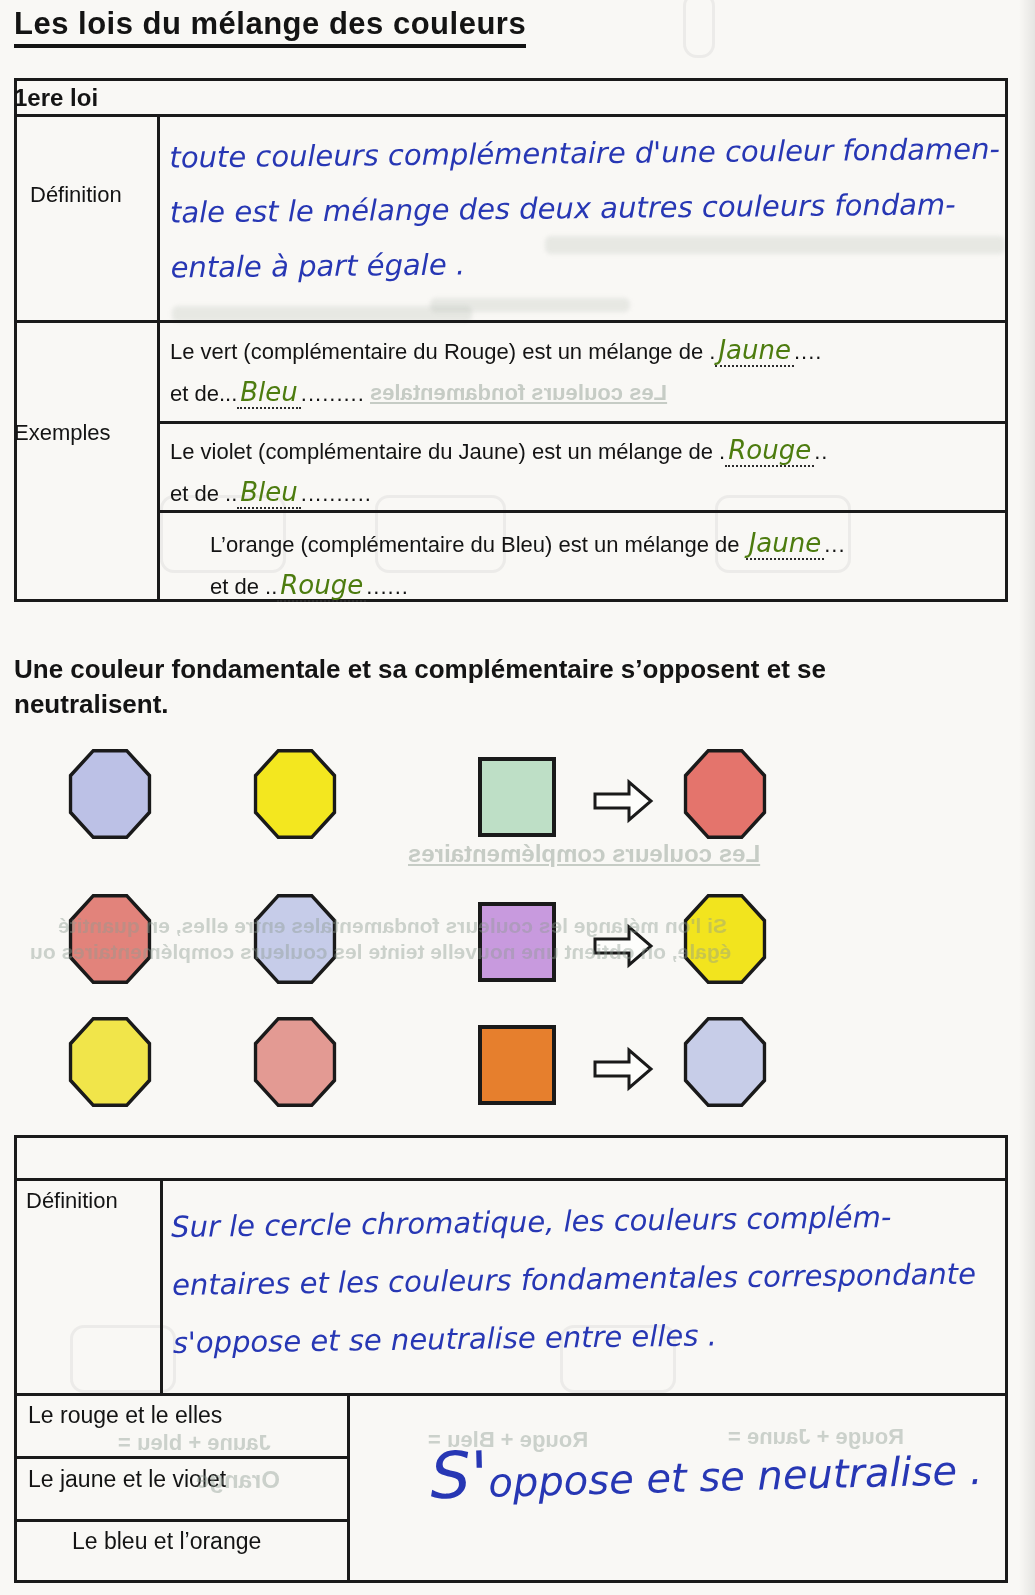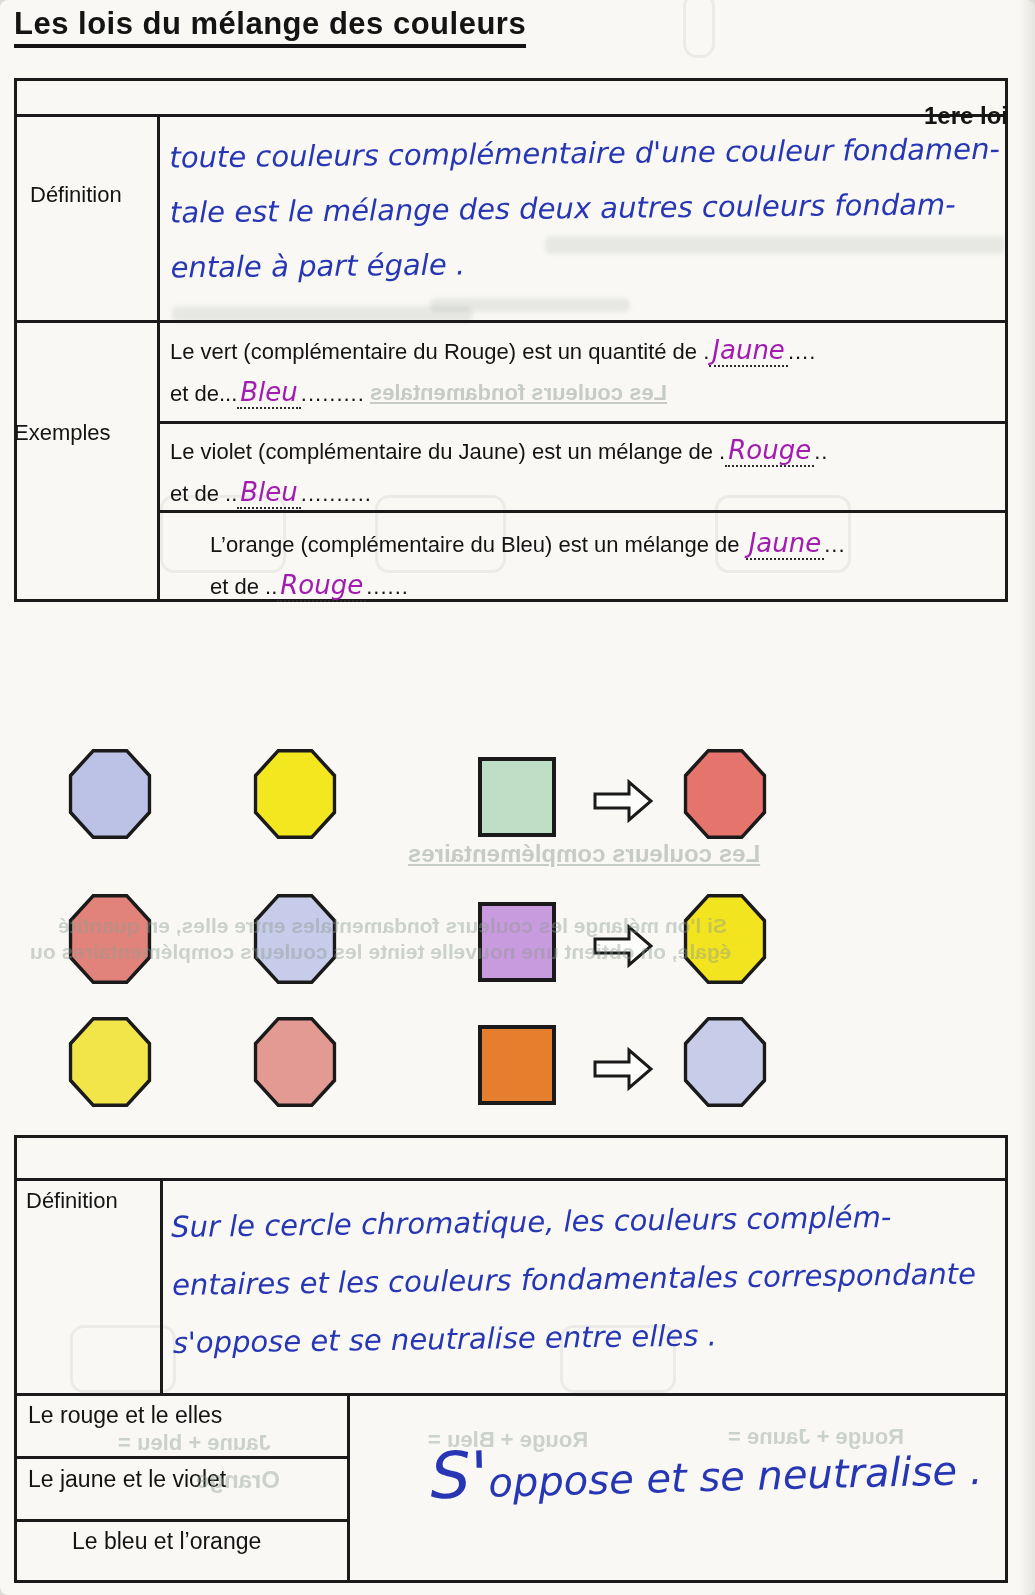--- a/index.html
+++ b/index.html
@@ -1,44 +1,44 @@
 <!DOCTYPE html>
 <html><head>
 <meta charset="utf-8">
 <style>
   html,body{margin:0;padding:0;background:#dddbd6;}
   .canvas{
     position:relative;width:1035px;height:1595px;margin:0 auto;
     background:#f9f8f5;overflow:hidden;
-    font-family:"Liberation Sans",sans-serif;color:#141414;border-radius:8px;
+    font-family:"Liberation Sans",sans-serif;color:#141414;
   }
   
   .title{
     position:absolute;left:14px;top:6px;
     font-size:31px;font-weight:bold;letter-spacing:.5px;
     border-bottom:4px solid #141414;padding-bottom:2px;line-height:36px;
   }
   
   .box{position:absolute;border:3px solid #1a1a1a;box-sizing:border-box;background:transparent;}
   .hl,.vl{position:absolute;background:#1a1a1a;}
   
-  .th{position:absolute;font-weight:bold;font-size:24px;text-align:right;margin-top:18px;}
+  .th{position:absolute;font-weight:bold;font-size:24px;text-align:left;}
   .cell-label{position:absolute;font-size:22px;}
   
   .ex{position:absolute;left:170px;width:832px;font-size:22px;line-height:40px;}
   .dots{letter-spacing:1px;}
   
   .hw{
     position:absolute;font-family:"DejaVu Sans",sans-serif;font-style:italic;
     color:#2737b4;
   }
   .hw-def1{left:170px;top:126px;width:860px;font-size:29px;line-height:55px;transform:rotate(-.6deg);}
   .hw-def2{left:172px;top:1192px;width:850px;font-size:29px;line-height:58px;transform:rotate(-.8deg);}
   .ans{
-    font-family:"DejaVu Sans",sans-serif;font-style:italic;color:#a21caf;
+    font-family:"DejaVu Sans",sans-serif;font-style:italic;color:#4d7c0f;
     font-size:26px;padding:0 3px;border-bottom:2px dotted #2b2b2b;
   }
   .hw-answer{
     position:absolute;left:430px;top:1432px;width:560px;
     font-family:"DejaVu Sans",sans-serif;font-style:italic;color:#2737b4;
     font-size:40px;transform:rotate(-1.5deg);
   }
   .hw-answer::first-letter{font-size:64px;}
   
   .statement{
@@ -91,34 +91,35 @@
 
   <div class="hw hw-def1">
     <div>toute couleurs complémentaire d'une couleur fondamen-</div>
     <div>tale est le mélange des deux autres couleurs fondam-</div>
     <div>entale à part égale .</div>
   </div>
 
   <div class="cell-label" style="left:14px;top:420px;">Exemples</div>
 
   <div class="ex" style="top:330px;">
-    <span>Le vert (complémentaire du Rouge) est un quantité de .</span><span class="ans">Jaune</span><span class="dots">....</span><br>
+    <span>Le vert (complémentaire du Rouge) est un mélange de .</span><span class="ans">Jaune</span><span class="dots">....</span><br>
     <span>et de...</span><span class="ans">Bleu</span><span class="dots">.........</span>
   </div>
 
   <div class="ex" style="top:430px;">
     <span>Le violet (complémentaire du Jaune) est un mélange de .</span><span class="ans">Rouge</span><span class="dots">..</span><br>
     <span>et de ..</span><span class="ans">Bleu</span><span class="dots">..........</span>
   </div>
 
   <div class="ex" style="top:523px;margin-left:40px;">
     <span>L’orange (complémentaire du Bleu) est un mélange de </span><span class="ans">Jaune</span><span class="dots">...</span><br>
     <span>et de ..</span><span class="ans">Rouge</span><span class="dots">......</span>
   </div>
 
+  <div class="statement">Une couleur fondamentale et sa complémentaire s’opposent et se neutralisent.</div>
 
   <div id="shapes-layer">
       <div class="shape" style="left: 68px; top: 748px;"><svg width="84" height="92" viewBox="0 0 100 100" preserveAspectRatio="none">
           <polygon points="30,3 70,3 97,30 97,70 70,97 30,97 3,70 3,30" fill="#bcc1e6" stroke="#1a1a1a" stroke-width="4"></polygon>
         </svg></div>
       <div class="shape" style="left: 253px; top: 748px;"><svg width="84" height="92" viewBox="0 0 100 100" preserveAspectRatio="none">
           <polygon points="30,3 70,3 97,30 97,70 70,97 30,97 3,70 3,30" fill="#f3e71f" stroke="#1a1a1a" stroke-width="4"></polygon>
         </svg></div>
       <div class="shape" style="left: 477px; top: 756px;"><svg width="80" height="82">
           <rect x="3" y="3" width="74" height="76" fill="#bedfc6" stroke="#1a1a1a" stroke-width="4"></rect>

